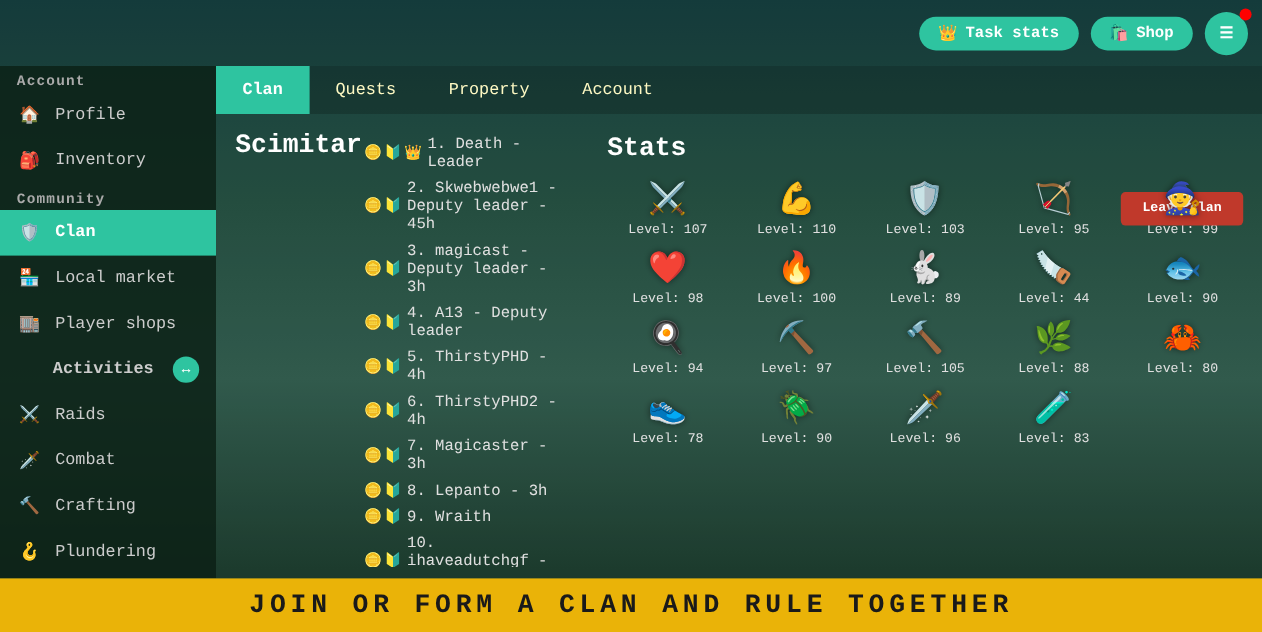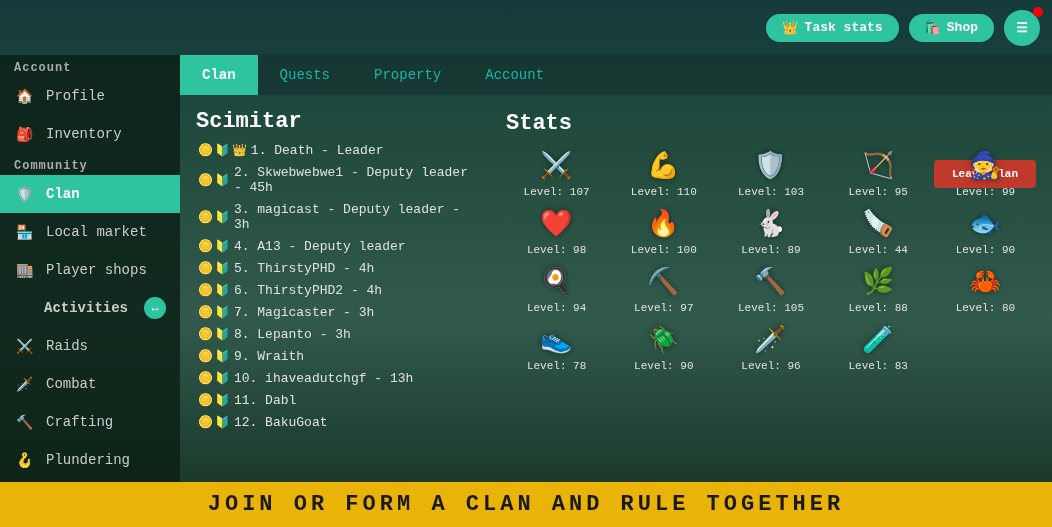--- a/index.html
+++ b/index.html
@@ -160,21 +160,21 @@
     }
 
     
     .tabs {
       display: flex;
       background: rgba(0,0,0,0.2);
       padding: 0 0 0 0;
     }
     .tab {
       padding: 12px 22px;
-      color: #14b8a6;
+      color: #fef9c3;
       cursor: pointer;
       font-size: 14px;
       font-family: 'Courier New', monospace;
       border: none;
       background: transparent;
     }
     .tab.active {
       background: #2ec4a0;
       color: #fff;
       font-weight: bold;
@@ -186,21 +186,21 @@
       flex: 1;
       overflow: hidden;
     }
 
     
     .member-list-panel {
       width: 310px;
       min-width: 310px;
       padding: 14px 10px 10px 16px;
       display: flex;
-      flex-direction: column;
+      flex-direction: row;
       overflow: hidden;
       position: relative;
     }
 
     .clan-name {
       font-size: 22px;
       font-weight: bold;
       color: #fff;
       margin-bottom: 6px;
     }

